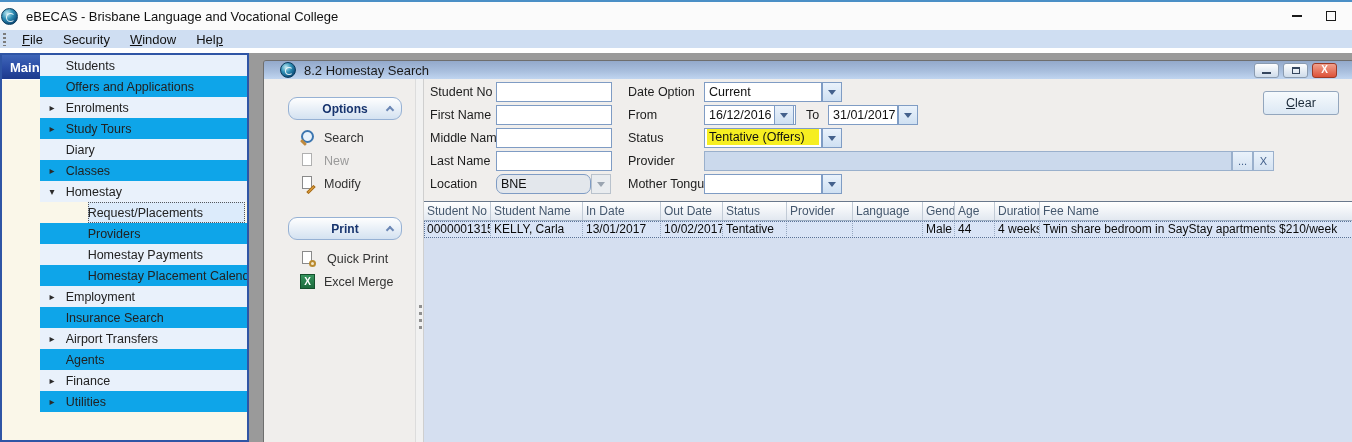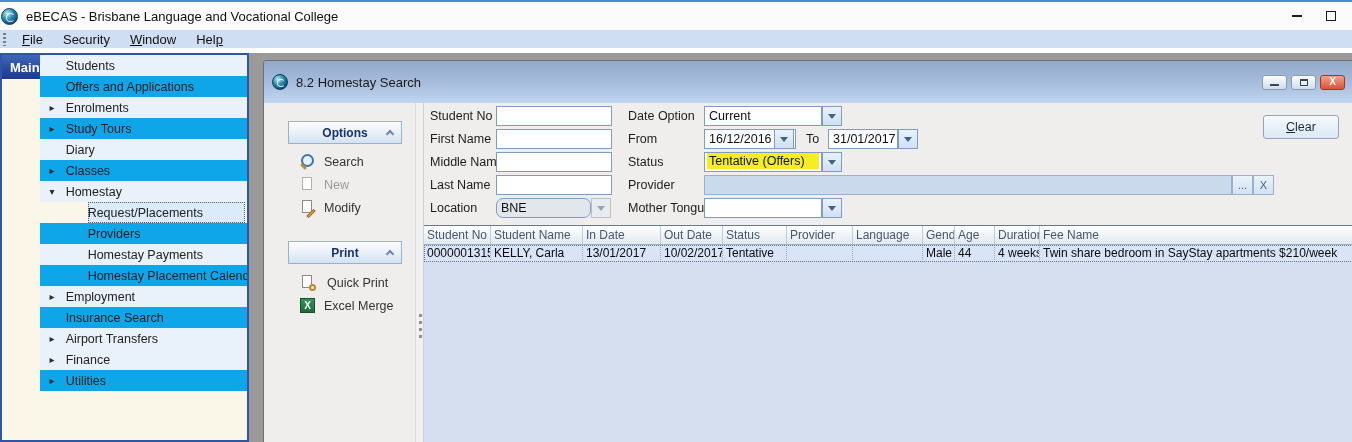--- a/index.html
+++ b/index.html
@@ -41,41 +41,41 @@
   .arrow { width:13px; margin-left:6px; font-size:10px; color:#2b2b2b; text-align:center; flex:none; }
   .t-label { margin-left:7px; white-space:nowrap; }
   .lvl2 .t-label { margin-left:29px; }
   .tree-row.selected .t-label { flex:1; align-self:stretch; display:flex; align-items:center;
     background:#dcebfb; outline:1px dotted #55585c; outline-offset:-1px; margin-right:2px; }
 
   
   .mdi { flex:1; background:#9a9a9a; position:relative; }
   .child { position:absolute; left:14px; top:7px; right:-2px; bottom:-2px;
     border:1px solid #6e6e6e; border-radius:3px 3px 0 0; display:flex; flex-direction:column; }
-  .caption { height:42px; flex:none; border-radius:2px 2px 0 0; display:flex; align-items:center; padding:0 8px;
+  .caption { height:18px; flex:none; border-radius:2px 2px 0 0; display:flex; align-items:center; padding:0 16px;
     background:linear-gradient(180deg,#93a9cb 0%, #a8bedd 55%, #c0d5f0 100%); }
   .child-icon { width:16px; height:16px; border-radius:50%;
     background:radial-gradient(circle at 35% 30%, #bfe9f2 0%, #2f8fb5 40%, #0d4f7d 75%, #083454 100%);
     border:1px solid #0a3c5e; position:relative; }
   .child-icon::after { content:""; position:absolute; left:3.5px; top:3.5px; width:6px; height:6px;
     border:1.5px solid rgba(255,255,255,.85); border-radius:50%; border-right-color:transparent; }
   .child-title { margin-left:8px; font-size:13px; color:#1a1a1a; }
   .child-btns { margin-left:auto; display:flex; gap:4px; }
   .cbtn { width:25px; height:15px; border:1px solid #8a9bb0; border-radius:3px;
     background:linear-gradient(180deg,#fefefe,#cfdceb); display:flex; align-items:center; justify-content:center; }
   .cbtn.close { background:linear-gradient(180deg,#f0a18d,#dd5138); border-color:#9c3a26; }
   .g-min { width:9px; height:2px; background:#35465e; margin-top:5px; }
   .g-restore { width:8px; height:7px; border:1px solid #35465e; border-top-width:2px; }
   .g-close { color:#fff; font-size:10px; font-weight:bold; line-height:1; }
 
   .content { flex:1; position:relative; background:#f0eeec; }
 
   
   .tools { position:absolute; left:0; top:0; width:151px; bottom:0; }
-  .group-hdr { position:absolute; left:24px; width:114px; height:23px; border:1px solid #96b1d4; border-radius:0;
+  .group-hdr { position:absolute; left:24px; width:114px; height:23px; border:1px solid #96b1d4; border-radius:9px;
     background:linear-gradient(180deg,#fefefe,#d4e2f1); display:flex; align-items:center; justify-content:center;
     font-weight:bold; font-size:12px; color:#17346e; }
   .hdr-options { top:18px; } .hdr-print { top:138px; }
   .chev { position:absolute; right:8px; top:9px; width:6px; height:6px;
     border-left:2px solid #6c87b5; border-top:2px solid #6c87b5; transform:rotate(45deg); }
   .tool-item { position:absolute; left:36px; height:17px; display:flex; align-items:center; gap:9px;
     font-size:12.5px; color:#333; }
   .ti-search { top:50px; } .ti-new { top:73px; color:#9a9a9a; } .ti-modify { top:96px; }
   .ti-qp { top:171px;gap:12px; } .ti-em { top:194px; }
   .ico { width:15px; height:15px; position:relative; flex:none; }
@@ -213,20 +213,24 @@
             <span class="arrow">▸</span>
             <span class="t-label">Employment</span>
           </div>
         <div class="tree-row alt-c">
             <span class="arrow"></span>
             <span class="t-label">Insurance Search</span>
           </div>
         <div class="tree-row alt-b">
             <span class="arrow">▸</span>
             <span class="t-label">Airport Transfers</span>
+          </div>
+        <div class="tree-row alt-c">
+            <span class="arrow"></span>
+            <span class="t-label">Agents</span>
           </div>
         <div class="tree-row alt-b">
             <span class="arrow">▸</span>
             <span class="t-label">Finance</span>
           </div>
         <div class="tree-row alt-c">
             <span class="arrow">▸</span>
             <span class="t-label">Utilities</span>
           </div>
       </div>

